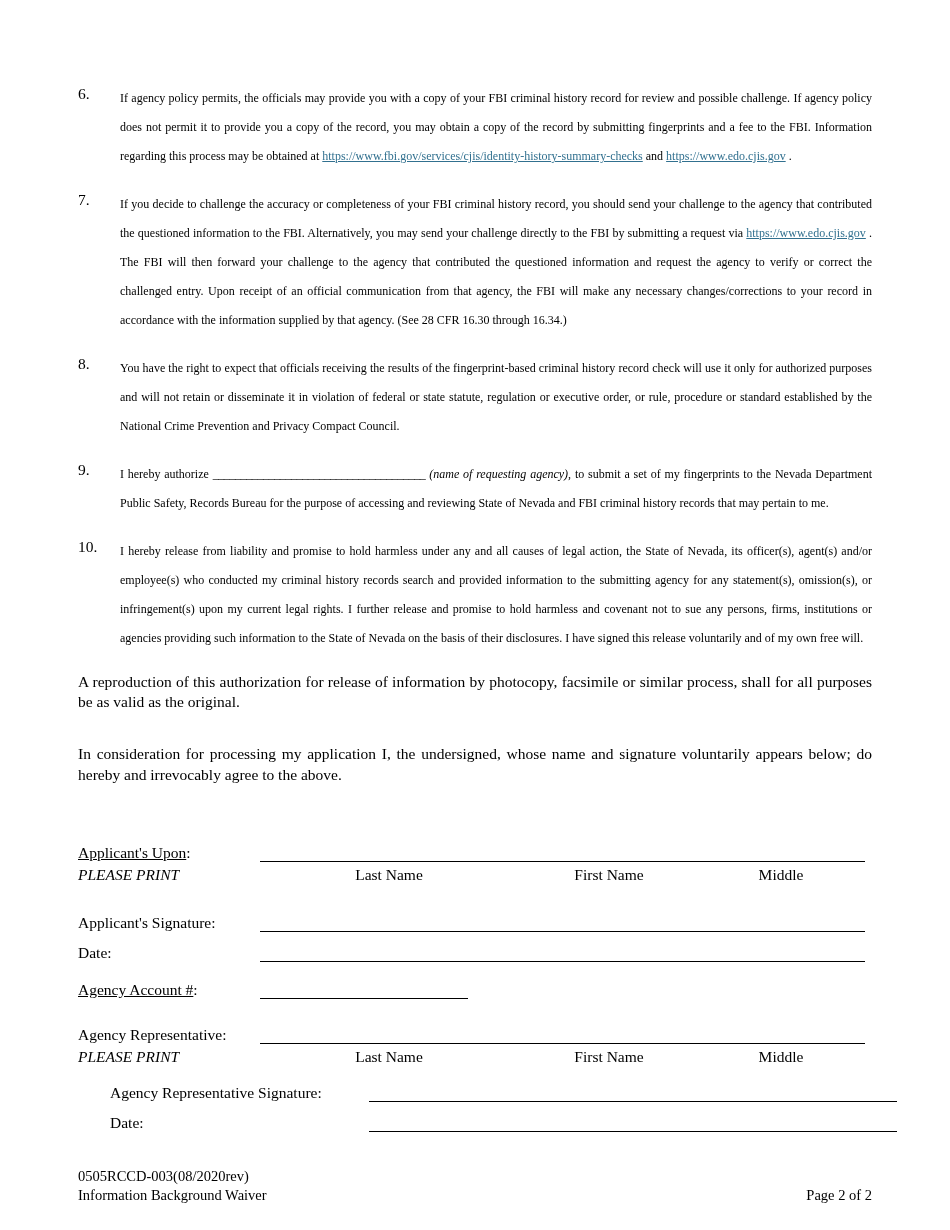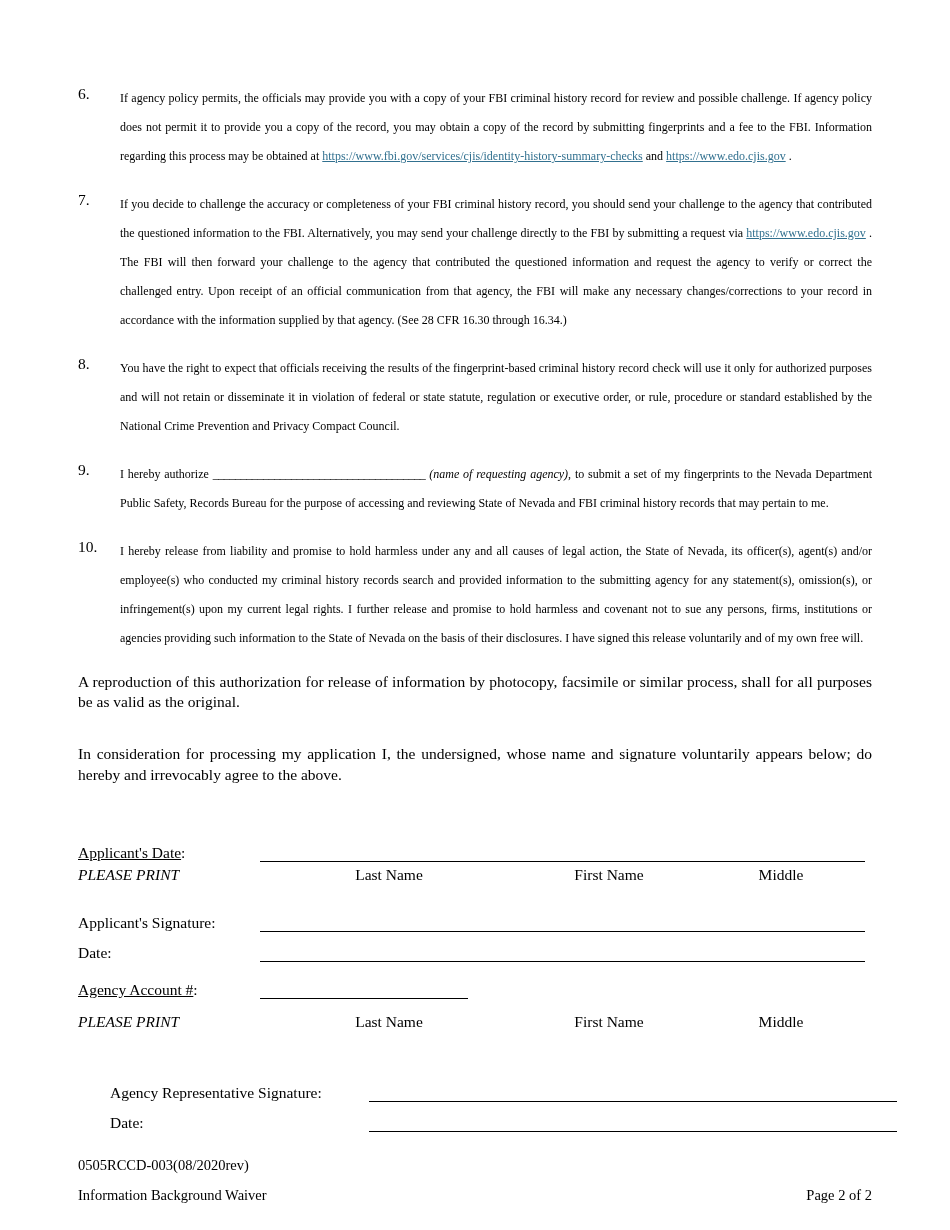--- a/index.html
+++ b/index.html
@@ -116,21 +116,21 @@
     right: 78px;
     bottom: 25px;
     font-size: 14.5px;
     line-height: 19px;
   }
   .footer-row {
     display: flex;
     justify-content: space-between;
     align-items: flex-end;
   }
-  .footer-left div { white-space: nowrap; margin-top: 11px; }
+  .footer-left div { white-space: nowrap; }
   .footer-right { white-space: nowrap; }
 </style>
 </head>
 <body>
 
 <div class="page">
 
   <div class="content">
 
     <div class="clause">
@@ -159,21 +159,21 @@
     </div>
 
     <div class="para" style="margin-top:14px;">A reproduction of this authorization for release of information by photocopy, facsimile or similar process, shall for all purposes be as valid as the original.</div>
     <div class="para tight" style="margin-top:15px;">In consideration for processing my application I, the undersigned, whose name and signature voluntarily appears below; do hereby and irrevocably agree to the above.</div>
 
   </div>
 
   <div class="formblock" style="top:843px;">
 
     <div class="formrow" style="height:22px;">
-      <div class="flabel"><span class="ul">Applicant's Date</span><span>:</span></div>
+      <div class="flabel"><span class="ul">Applicant's Upon</span><span>:</span></div>
       <div class="fline" style="left:182px; top:18px; width:605px;"></div>
     </div>
 
     <div class="formrow" style="height:30px;">
       <div class="subcaption" style="left:0; top:0;">PLEASE PRINT</div>
       <div class="colcap" style="left:246px; top:0; width:130px;">Last Name</div>
       <div class="colcap" style="left:466px; top:0; width:130px;">First Name</div>
       <div class="colcap" style="left:638px; top:0; width:130px;">Middle</div>
     </div>
 
@@ -189,20 +189,24 @@
 
   </div>
 
   <div class="formblock" style="top:980px;">
 
     <div class="formrow" style="height:32px;">
       <div class="flabel"><span class="ul">Agency Account #</span><span>:</span></div>
       <div class="fline" style="left:182px; top:18px; width:208px;"></div>
     </div>
 
+    <div class="formrow" style="height:22px; margin-top:13px;">
+      <div class="flabel">Agency Representative:</div>
+      <div class="fline" style="left:182px; top:18px; width:605px;"></div>
+    </div>
 
     <div class="formrow" style="height:30px;">
       <div class="subcaption" style="left:0; top:0;">PLEASE PRINT</div>
       <div class="colcap" style="left:246px; top:0; width:130px;">Last Name</div>
       <div class="colcap" style="left:466px; top:0; width:130px;">First Name</div>
       <div class="colcap" style="left:638px; top:0; width:130px;">Middle</div>
     </div>
 
   </div>
 

